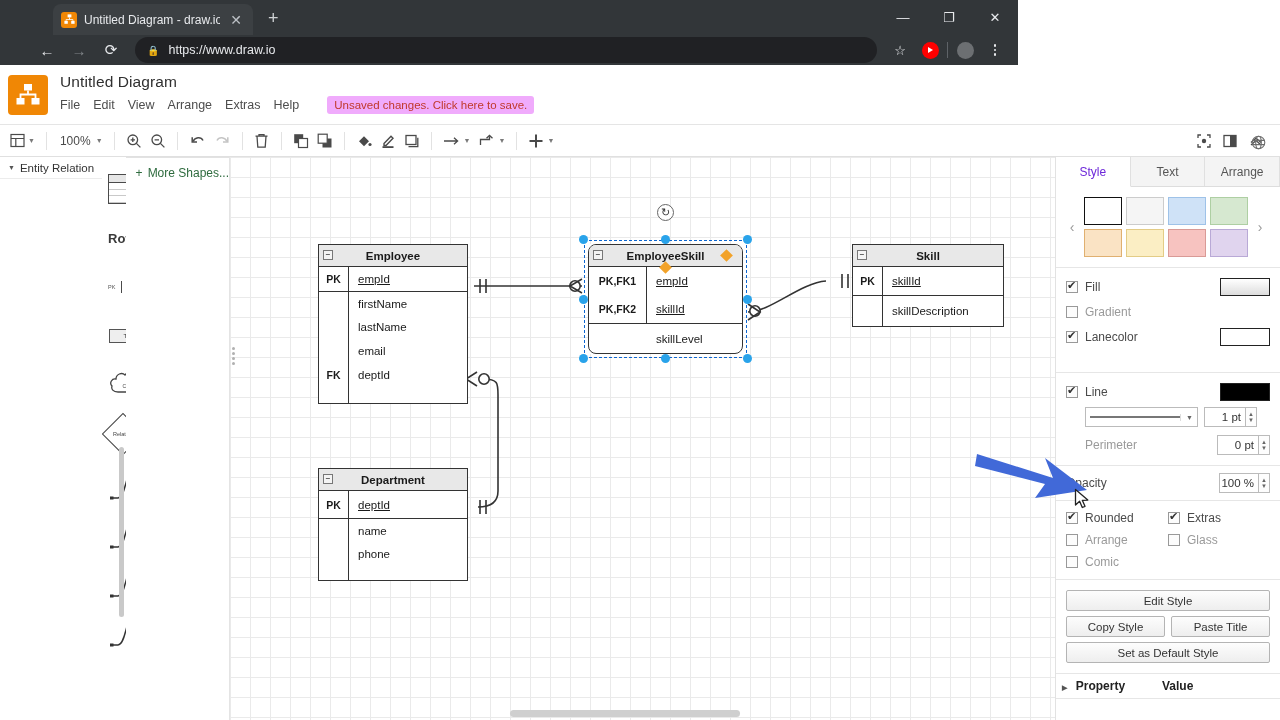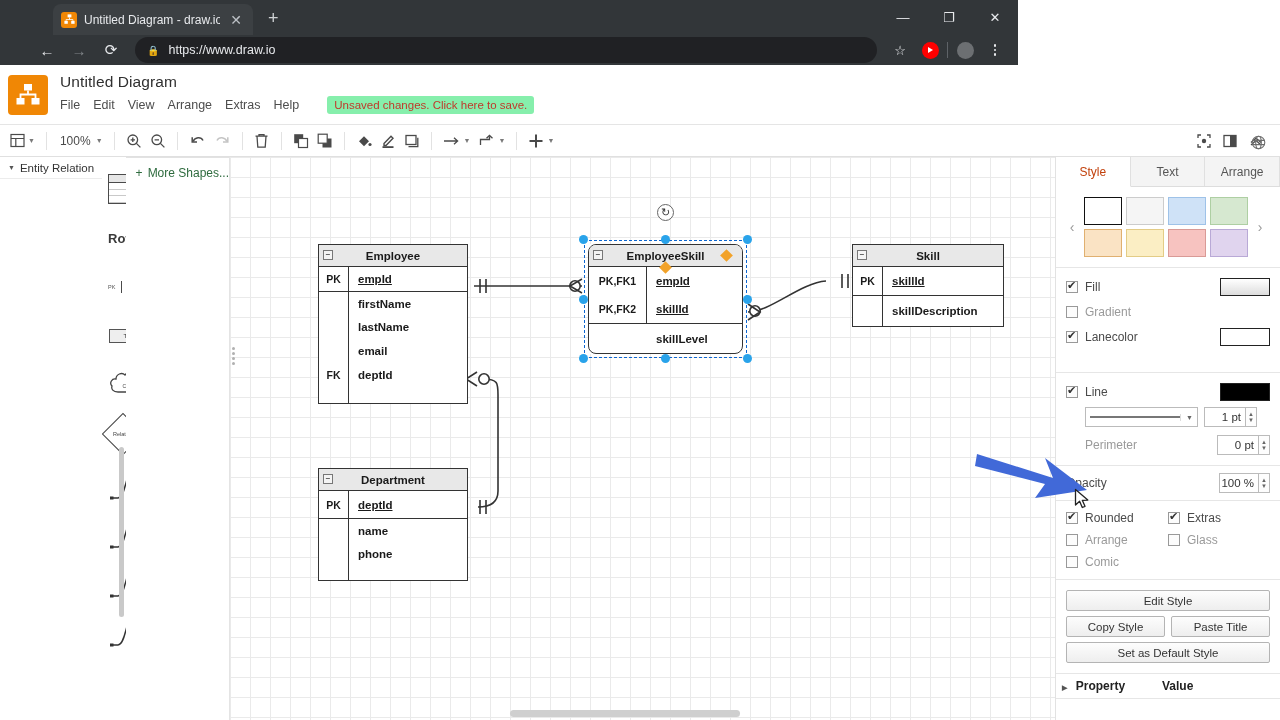--- a/index.html
+++ b/index.html
@@ -52,21 +52,21 @@
   .apphdr { height:60px; background:#fff; border-bottom:1px solid #e5e5e5; display:flex; position:relative;}
   .logo {
     width:40px;height:40px;background:#f08705;border-radius:4px;margin:10px 0 0 8px;flex:none;
     display:flex;align-items:center;justify-content:center;
   }
   .hdr-text{ margin-left:12px; padding-top:8px; }
   .doctitle{ font-size:15.5px; color:#303030; font-weight:400; letter-spacing:.1px;}
   .menubar{ display:flex; align-items:center; gap:13px; margin-top:5px; }
   .menuitem{ font-size:12.5px; color:#4d4d4d; cursor:default; }
   .unsaved {
-    margin-left:15px; background:#86efac; color:#c0392b; font-size:11.5px;
+    margin-left:15px; background:#f0abfc; color:#c0392b; font-size:11.5px;
     padding:3px 7px; border-radius:3px; white-space:nowrap;
   }
   .globe{ position:absolute; right:14px; top:70px; color:#6d6d6d; font-size:14px;}
 
   
   .toolbar{ height:32px; background:#fff; border-bottom:1px solid #e0e0e0; display:flex; align-items:center; padding:0 6px; gap:0;}
   .tb { height:26px; min-width:24px; display:flex; align-items:center; justify-content:center; color:#4a4a4a; padding:0 4px;}
   .tb svg{display:block;}
   .tb.dis{ color:#c4c4c4; }
   .caret{ font-size:7px; color:#7a7a7a; margin-left:3px;}
@@ -117,35 +117,35 @@
   .hscroll{position:absolute;left:280px;bottom:3px;width:230px;height:7px;background:#cfcfcf;border-radius:4px;}
   .vgrip{position:absolute;left:2px;top:190px;width:4px;height:18px;}
   .vgrip i{display:block;width:3px;height:3px;background:#b0b0b0;border-radius:50%;margin-bottom:2px;}
 
   
   .ent{ position:absolute; background:#fff; border:1.5px solid #333; font-size:11.5px;}
   .ent .hdr{ height:22px; background:#e8e8e8; border-bottom:1.5px solid #333; display:flex; align-items:center; justify-content:center; position:relative; font-weight:bold; color:#1a1a1a;}
   .ent .collapse{ position:absolute; left:4px; top:5px; width:10px;height:10px;border:1px solid #777;background:#f4f4f4;display:flex;align-items:center;justify-content:center;font-size:8px;line-height:8px;color:#555;}
   .ent .row{ display:flex; height:24px; align-items:stretch;}
   .ent .row .k{ width:30px; border-right:1.5px solid #333; display:flex;align-items:center;justify-content:center;font-weight:bold;font-size:10.5px;color:#1a1a1a;}
-  .ent .row .v{ flex:1; display:flex;align-items:center;padding-left:9px;font-weight:bold;color:#1a1a1a;}
+  .ent .row .v{ flex:1; display:flex;align-items:center;padding-left:9px;font-weight:normal;color:#1a1a1a;}
   .ent .row .v.u{ text-decoration:underline;}
   .ent .div{ border-top:1.5px solid #333;}
   .ent.sel{ border:none; }
   .ent.sel .inner{ border:1.5px solid #333; border-radius:8px; overflow:hidden; background:#fff; height:100%;}
   .sel-dash{ position:absolute; inset:-4px; border:1.5px dashed #0d66d0; pointer-events:none; }
   .hdl{ position:absolute; width:9px;height:9px; background:#29a3ea; border-radius:50%; }
   .orange-d{ position:absolute; width:9px;height:9px; background:#f2a229; transform:rotate(45deg);}
   .rotate{ position:absolute; width:17px;height:17px;border-radius:50%;background:#fff;border:1px solid #666;display:flex;align-items:center;justify-content:center;font-size:11px;color:#333;}
 
   
   .fmt{ width:225px; background:#fff; border-left:1px solid #e2e2e2; display:flex; flex-direction:column;}
   .fmt-tabs{ display:flex; height:30px; border-bottom:1px solid #ddd; background:#f4f4f4;}
   .fmt-tab{ flex:1; display:flex;align-items:center;justify-content:center;font-size:12px;color:#555;border-right:1px solid #e0e0e0;}
-  .fmt-tab.active{ background:#fff; color:#c2410c; border-bottom:1px solid #fff; margin-bottom:-1px;}
+  .fmt-tab.active{ background:#fff; color:#6d28d9; border-bottom:1px solid #fff; margin-bottom:-1px;}
   .sect{ padding:10px 10px; border-bottom:1px solid #e6e6e6;}
   .swatches{ display:flex; align-items:center; gap:6px;}
   .sw-arrow{ color:#9a9a9a; font-size:14px; width:12px; text-align:center;}
   .sw-grid{ display:grid; grid-template-columns:repeat(4,38px); grid-gap:4px;}
   .sw{ height:28px; border:1.5px solid #bbb; }
   .rowline{ display:flex; align-items:center; margin-bottom:9px;}
   .cb{ width:12px;height:12px;border:1px solid #999;background:#fcfcfc;margin-right:7px;flex:none;position:relative;}
   .cb.on::after{ content:"✔"; position:absolute; left:0px; top:-3px; font-size:11px; color:#333; }
   .lbl{ font-size:12px; color:#4a4a4a;}
   .lbl.dim{ color:#9a9a9a; }

